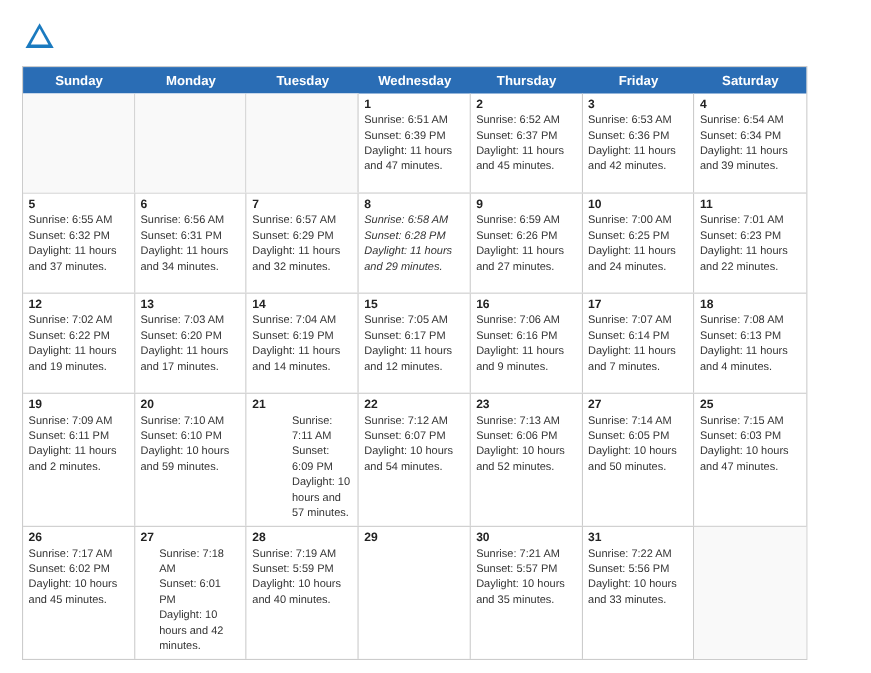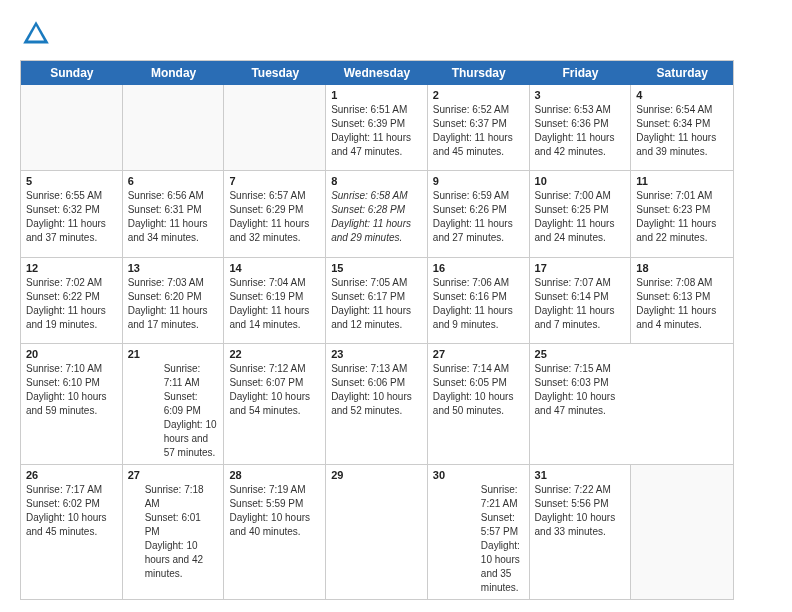--- a/index.html
+++ b/index.html
@@ -256,20 +256,26 @@
           </div>
           <div class="cal-cell">
             <span class="day-num">18</span>
             <div class="cell-text" style="white-space: pre-line;">Sunrise: 7:08 AM
 Sunset: 6:13 PM
 Daylight: 11 hours and 4 minutes.</div>
           </div>
         </div>
         <div class="cal-row">
           <div class="cal-cell">
+            <span class="day-num">19</span>
+            <div class="cell-text" style="white-space: pre-line;">Sunrise: 7:09 AM
+Sunset: 6:11 PM
+Daylight: 11 hours and 2 minutes.</div>
+          </div>
+          <div class="cal-cell">
             <span class="day-num">20</span>
             <div class="cell-text" style="white-space: pre-line;">Sunrise: 7:10 AM
 Sunset: 6:10 PM
 Daylight: 10 hours and 59 minutes.</div>
           </div>
           <div class="cal-cell">
             <span class="day-num">21</span>
             <div class="cell-text" style="white-space: pre-line; margin-left: 36px;">Sunrise: 7:11 AM
 Sunset: 6:09 PM
 Daylight: 10 hours and 57 minutes.</div>
@@ -316,21 +322,21 @@
             <span class="day-num">28</span>
             <div class="cell-text" style="white-space: pre-line;">Sunrise: 7:19 AM
 Sunset: 5:59 PM
 Daylight: 10 hours and 40 minutes.</div>
           </div>
           <div class="cal-cell">
             <span class="day-num">29</span>
           </div>
           <div class="cal-cell">
             <span class="day-num">30</span>
-            <div class="cell-text" style="white-space: pre-line; margin-left: 48px;">Sunrise: 7:21 AM
+            <div class="cell-text" style="white-space: pre-line;">Sunrise: 7:21 AM
 Sunset: 5:57 PM
 Daylight: 10 hours and 35 minutes.</div>
           </div>
           <div class="cal-cell">
             <span class="day-num">31</span>
             <div class="cell-text" style="white-space: pre-line;">Sunrise: 7:22 AM
 Sunset: 5:56 PM
 Daylight: 10 hours and 33 minutes.</div>
           </div>
           <div class="cal-cell empty"></div>

